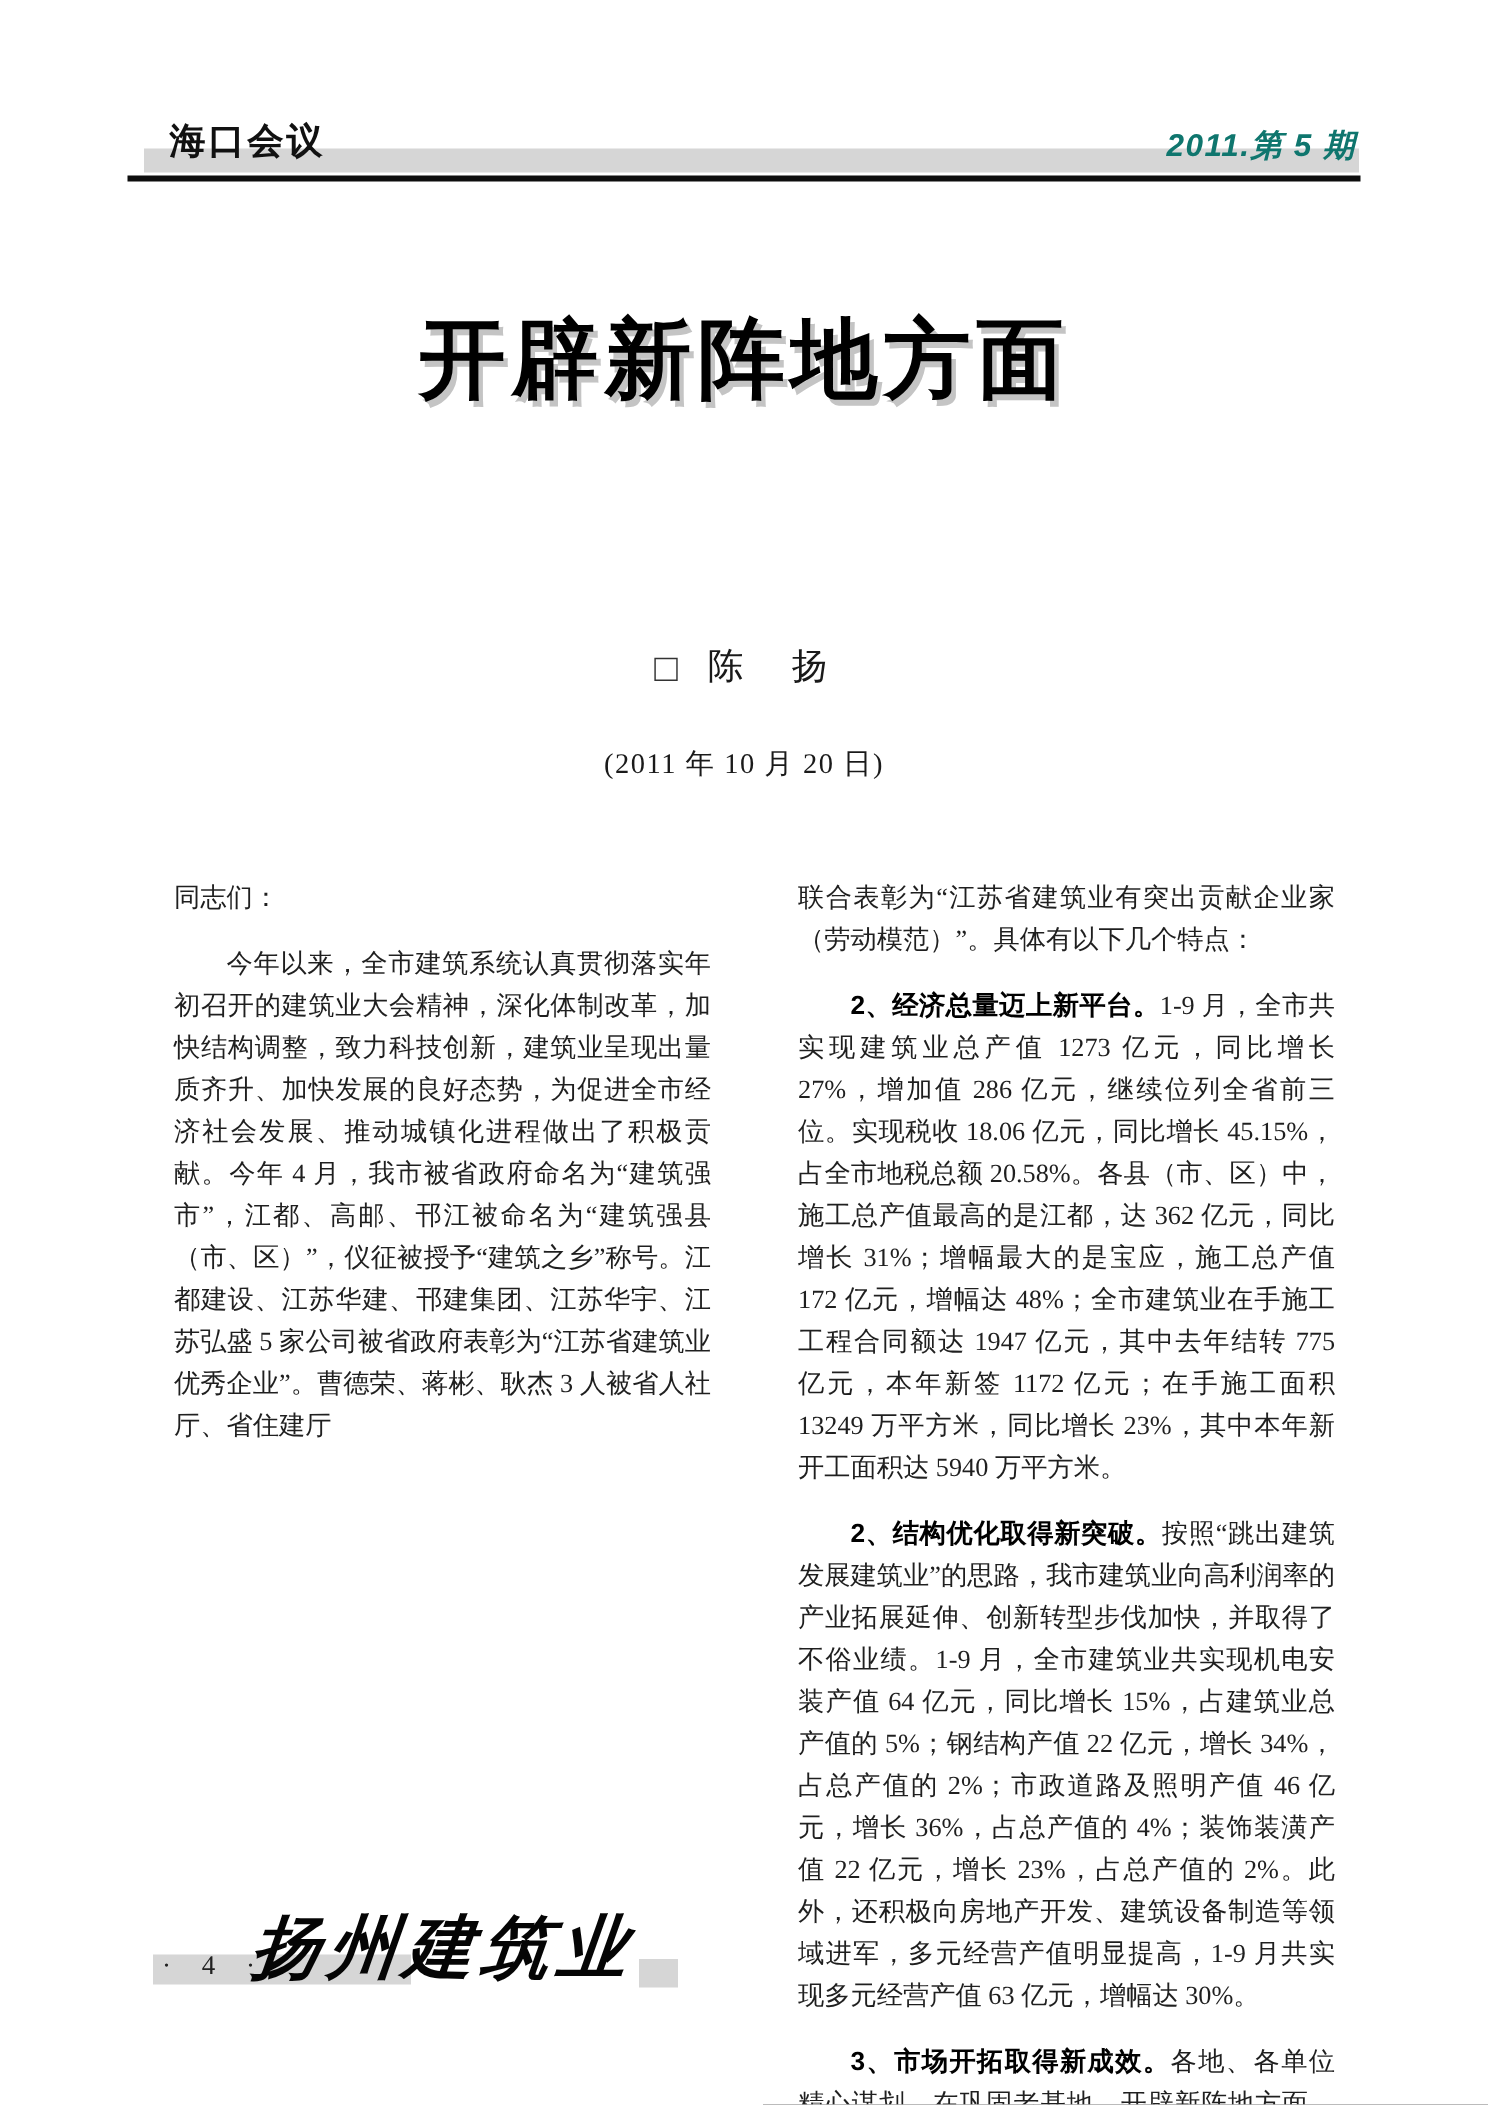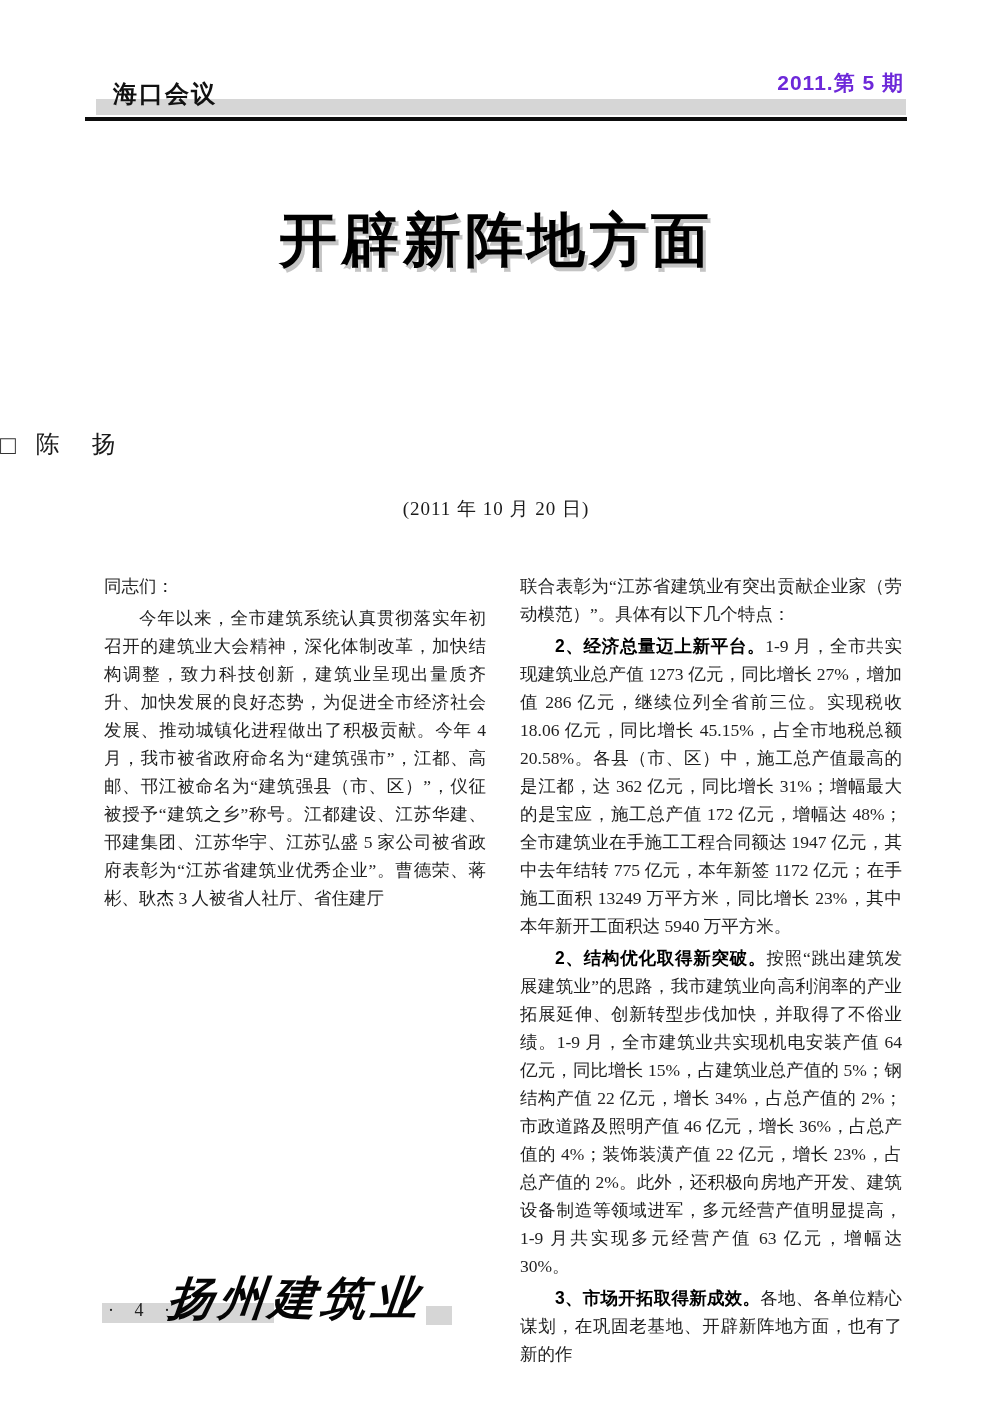--- a/index.html
+++ b/index.html
@@ -32,25 +32,26 @@
     left: 113px; top: 78px;
     font-family: "Liberation Sans", sans-serif;
     font-weight: bold;
     font-size: 24px;
     color: #111;
     letter-spacing: 2px;
     z-index: 2;
   }
   .issue-label {
     position: absolute;
-    right: 88px; top: 69px;
-    font-family: "Liberation Sans", sans-serif;
-    font-weight: bold;
+    right: 88px; top: 83px;
+    font-family: "Liberation Sans", sans-serif;
+    font-weight: bold;
+    font-style: italic;
     font-size: 21px;
-    color: #6d28d9;
+    color: #0f766e;
     letter-spacing: 1px;
     z-index: 2;
   }
 
   
   .title-block {
     position: absolute;
     left: 0; top: 186px;
     width: 992px;
     text-align: center;
@@ -65,21 +66,21 @@
     color: #000;
     text-shadow: 3px 4px 0 #c4c4c4;
     white-space: nowrap;
   }
 
   
   .byline {
     position: absolute;
     left: 0; top: 428px;
     width: 992px;
-    text-align: left;
+    text-align: center;
     font-size: 24px;
     color: #1a1a1a;
     letter-spacing: 4px;
   }
   .author-marker {
     display: inline-block;
     font-size: 26px;
     vertical-align: -2px;
     margin-right: 16px;
     color: #333;
@@ -97,21 +98,21 @@
   
   .body-columns {
     position: absolute;
     left: 100px; top: 568px;
     width: 806px;
     display: flex;
     gap: 26px;
   }
   .col { width: 390px; }
   .para {
-    margin: 4px;
+    margin: 16px;
     font-size: 17.5px;
     line-height: 28px;
     text-align: justify;
     color: #1f1f1f;
   }
   .indent { text-indent: 2em; }
   .heading {
     font-family: "Liberation Sans", sans-serif;
     font-weight: bold;
     font-size: 18px;

